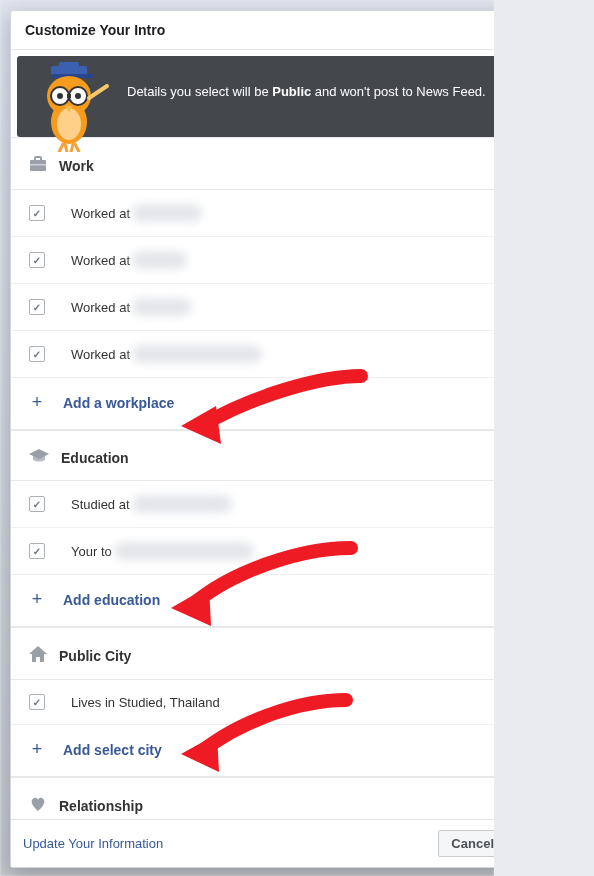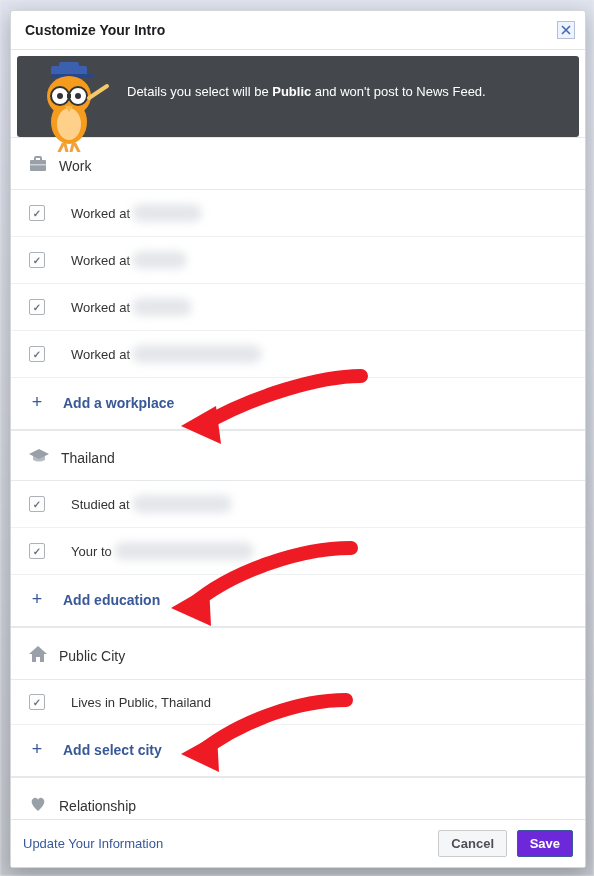--- a/index.html
+++ b/index.html
@@ -1,29 +1,29 @@
 <!DOCTYPE html>
 <html><head>
 <meta charset="utf-8">
 <style>
   html,body{margin:0;padding:0;font-family:Helvetica,Arial,sans-serif;font-size:13px;color:#1c1e21;background:#e9ebee;}
-  .page{position:relative;width:594px;height:876px;overflow:hidden;}
+  .page{position:relative;width:494px;height:876px;overflow:hidden;}
   .bg-under{position:absolute;inset:0;background:linear-gradient(#dfe3ee,#c3c7ce);filter:blur(1px);}
   .dialog{position:absolute;left:10px;top:10px;width:574px;height:856px;background:#fff;border:1px solid #d4d6d9;border-radius:3px;box-shadow:0 6px 20px rgba(0,0,0,.25);display:flex;flex-direction:column;}
   .dlg-head{display:flex;align-items:center;justify-content:space-between;padding:10px 10px 10px 14px;border-bottom:1px solid #e5e5e5;}
   .dlg-head h2{margin:0;font-size:14px;font-weight:600;color:#1c1e21;}
   .close-btn{width:16px;height:16px;display:flex;align-items:center;justify-content:center;color:#4267b2;border:1px solid #b4bfd6;font-size:12px;cursor:pointer;background:#eef4ff;}
   .body{flex:1 1 auto;overflow-y:auto;padding:0;position:relative;}
   .body::-webkit-scrollbar{width:10px;}
   .body::-webkit-scrollbar-thumb{background:#6c6f73;border-radius:6px;}
   .body::-webkit-scrollbar-track{background:transparent;}
   .banner{margin:6px 6px 0 6px;background:#44484d;border-radius:3px;padding:7px 16px 16px 110px;color:#fff;font-size:13px;line-height:1.35;position:relative;min-height:58px;display:flex;align-items:center;}
   .owl{position:absolute;left:12px;top:6px;}
   .banner b{font-weight:700;}
-  .section-head{display:flex;align-items:center;padding:18px 18px 14px 18px;font-weight:400;color:#333;font-size:14px;border-bottom:1px solid #e7e8ea;border-top:1px solid #e7e8ea;}
+  .section-head{display:flex;align-items:center;padding:18px 18px 14px 18px;font-weight:700;color:#333;font-size:14px;border-bottom:1px solid #e7e8ea;border-top:1px solid #e7e8ea;}
   .section-head .sicon{margin-right:12px;color:#9197a0;}
   .row{display:flex;align-items:center;padding:14px 18px 14px 18px;border-bottom:1px solid #eef0f2;background:#fff;font-size:13px;color:#333;}
   .chk{width:14px;height:14px;border:1px solid #adb2b8;border-radius:2px;display:flex;align-items:center;justify-content:center;margin-right:18px;background:#fdfdfd;cursor:pointer;}
   .chk.checked::after{content:"✓";color:#6b6f76;font-size:10px;font-weight:bold;}
   .row .label{white-space:nowrap;margin-left:8px;}
   .blur-pill{display:inline-block;height:18px;border-radius:10px;background:#e4e6ea;filter:blur(4px);margin-left:2px;vertical-align:middle;}
   .add-row{display:flex;align-items:center;padding:14px 18px 16px 18px;color:#385898;font-size:14px;font-weight:600;border-bottom:1px solid #e7e8ea;cursor:pointer;background:#fff;}
   .add-row .plus{font-size:18px;font-weight:400;color:#385898;width:16px;text-align:center;margin-right:18px;}
   .footer{border-top:1px solid #e5e5e5;padding:10px 12px;display:flex;align-items:center;justify-content:space-between;background:#fff;gap:36px;}
   .footer a{color:#385898;text-decoration:none;font-size:13px;}
@@ -115,21 +115,21 @@
         <span>Add a workplace</span>
       </div>
 
       <div class="section-head">
         <span class="sicon">
           <svg width="20" height="14" viewBox="0 0 20 14">
               <path d="M10 0 L20 5 L10 10 L0 5 Z" fill="#9aa0a8"></path>
               <path d="M4 7 V11 Q10 14 16 11 V7" fill="#9aa0a8" opacity=".7"></path>
             </svg>
         </span>
-        <span>Thailand</span>
+        <span>Education</span>
       </div>
       <div class="row">
         <span class="chk checked"></span>
         <span class="label">Studied at</span>
         <span class="blur-pill" style="width:100px"></span>
       </div>
       <div class="row">
         <span class="chk checked"></span>
         <span class="label">Your to</span>
         <span class="blur-pill" style="width:140px"></span>
@@ -142,21 +142,21 @@
       <div class="section-head">
         <span class="sicon">
           <svg width="18" height="16" viewBox="0 0 18 16">
               <path d="M9 0 L18 8 H15 V16 H11 V11 H7 V16 H3 V8 H0 Z" fill="#9aa0a8"></path>
             </svg>
         </span>
         <span>Public City</span>
       </div>
       <div class="row">
         <span class="chk checked"></span>
-        <span class="label">Lives in Public, Thailand</span>
+        <span class="label">Lives in Studied, Thailand</span>
       </div>
       <div class="add-row">
         <span class="plus">+</span>
         <span>Add select city</span>
       </div>
 
       <div class="section-head">
         <span class="sicon">
           <svg width="18" height="16" viewBox="0 0 18 16">
               <path d="M9 15 C2 9 1 4 5 2 C7 1 9 3 9 4 C9 3 11 1 13 2 C17 4 16 9 9 15 Z" fill="#9aa0a8"></path>

